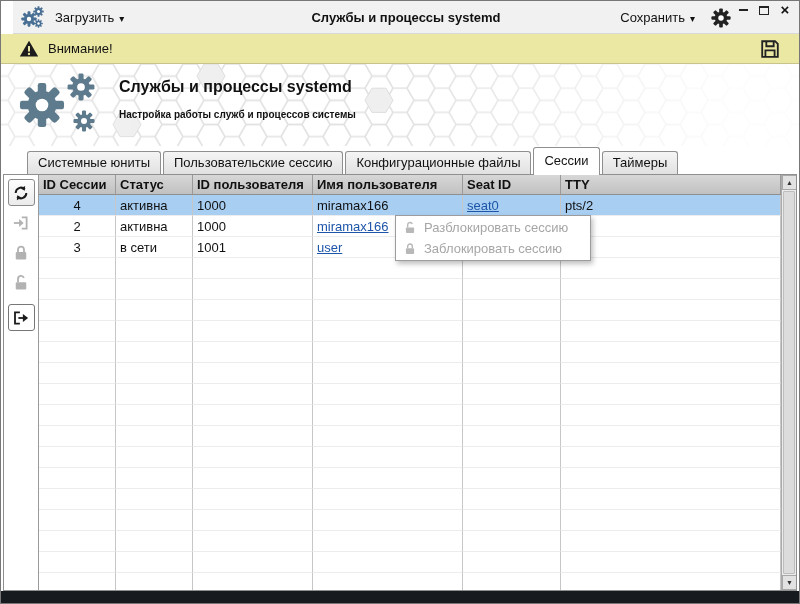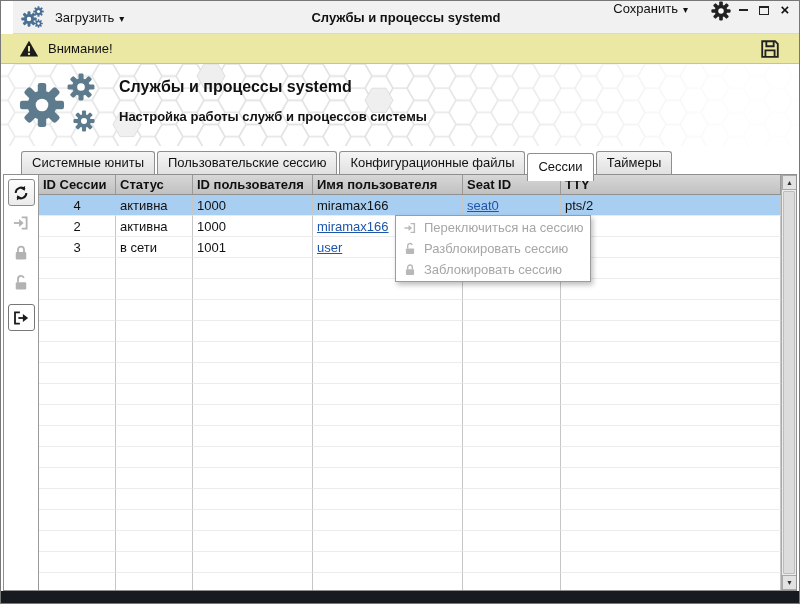--- a/index.html
+++ b/index.html
@@ -8,21 +8,21 @@
     --link:#1d55a9;
   }
   *{box-sizing:border-box;margin:0;padding:0;}
   body{font-family:"Liberation Sans","DejaVu Sans",sans-serif;font-size:13px;color:#111;background:#444;}
   .window{position:relative;width:800px;height:604px;background:#fff;border:1px solid #777;overflow:hidden;}
 
   
   .titlebar{position:absolute;top:0;left:12px;right:0;height:33px;background:#f1f1f1;border-bottom:1px solid #d8d8d8;}
   .tb-left{position:absolute;left:8px;top:0;height:33px;display:flex;align-items:center;gap:10px;}
   .tb-title{position:absolute;left:0;right:0;top:0;height:33px;display:flex;align-items:center;justify-content:center;font-weight:bold;pointer-events:none;}
-  .tb-right{position:absolute;right:68px;top:0;height:33px;display:flex;align-items:flex-start;gap:23px;}
+  .tb-right{position:absolute;right:68px;top:0;height:33px;display:flex;align-items:center;gap:16px;}
   .tb-menu{display:flex;align-items:center;gap:5px;background:none;border:none;font:inherit;color:#111;cursor:pointer;}
   .caret{font-size:10px;position:relative;top:1px;}
   .applogo{position:relative;width:24px;height:24px;color:#4a6f94;}
   .applogo svg{position:absolute;}
   .settings-btn{background:none;border:none;cursor:pointer;width:20px;height:20px;color:#222;}
   .win-controls{position:absolute;top:2px;right:8px;display:flex;gap:9px;align-items:center;height:14px;}
   .wc{display:flex;align-items:center;justify-content:center;width:12px;height:12px;cursor:pointer;}
   .wc-min i{display:block;width:9px;border-bottom:2px solid #222;}
   .wc-max i{display:block;width:10px;height:9px;border:1.5px solid #222;border-top-width:2.5px;}
   .wc-close{font-size:15px;font-weight:bold;line-height:12px;color:#111;}
@@ -37,26 +37,26 @@
   .banner{position:absolute;top:63px;left:0;right:0;height:82px;background:#fff;overflow:hidden;}
   .hexbg{position:absolute;top:0;left:0;}
   .hexfade{position:absolute;inset:0;background:linear-gradient(90deg,rgba(255,255,255,.35) 0%,rgba(255,255,255,0) 18%,rgba(255,255,255,0) 50%,rgba(255,255,255,.92) 92%);}
   .logo{position:absolute;left:16px;top:6px;width:96px;height:70px;color:#5d7b8d;}
   .logo svg{position:absolute;}
   .g-big{left:2px;top:12px;width:46px;height:46px;}
   .g-med{left:50px;top:3px;width:28px;height:28px;}
   .g-sml{left:56px;top:40px;width:22px;height:22px;}
   .banner-text{position:absolute;left:118px;top:14px;}
   .b-title{font-size:16px;font-weight:bold;}
-  .b-sub{font-size:13px;font-weight:bold;margin-top:13px;}
-
-  
-  .tabbar{position:absolute;top:145px;left:2px;right:2px;height:29px;display:flex;gap:2px;padding-left:18px;align-items:flex-start;z-index:4;}
+  .b-sub{font-size:10px;font-weight:bold;margin-top:13px;}
+
+  
+  .tabbar{position:absolute;top:145px;left:8px;right:2px;height:29px;display:flex;gap:2px;padding-left:18px;align-items:flex-start;z-index:4;}
   .tab{margin-top:5px;height:23px;padding:0 10px;line-height:22px;background:linear-gradient(#f5f5f5,#e1e1e1);border:1px solid #8f8f8f;border-bottom:none;border-radius:3px 3px 0 0;cursor:pointer;white-space:nowrap;}
-  .tab.active{margin-top:7px;height:28px;line-height:26px;background:#fff;z-index:5;position:relative;}
+  .tab.active{margin-top:1px;height:28px;line-height:26px;background:#fff;z-index:5;position:relative;}
 
   
   .panel{position:absolute;top:173px;left:2px;right:2px;bottom:12px;border:1px solid #8f8f8f;background:#fff;display:flex;z-index:3;}
   .tools{width:34px;display:flex;flex-direction:column;align-items:center;gap:3px;padding-top:4px;}
   .tool-btn{width:27px;height:27px;display:flex;align-items:center;justify-content:center;background:none;border:none;cursor:pointer;}
   .tool-btn svg{width:18px;height:18px;}
   .tool-btn.raised{border:1px solid #8a8a8a;border-radius:3px;background:linear-gradient(#fdfdfd,#ebebeb);}
   .tool-btn.pressed{border:1px solid #777;border-radius:3px;background:#fff;margin-top:5px;}
   .ic-on{color:#1a1a1a;}
   .ic-off{color:#b2b2b2;}
@@ -444,26 +444,20 @@
         <div class="sb-btn sb-down">▼</div>
       </div>
     </div>
   </div>
 
   <div class="bottom-strip"></div>
 
   <div class="context-menu">
     <div class="cm-item disabled">
       <svg>
-          <use href="#i-enter"></use>
-        </svg>
-      <span>Переключиться на сессию</span>
-    </div>
-    <div class="cm-item disabled">
-      <svg>
           <use href="#i-unlock"></use>
         </svg>
       <span>Разблокировать сессию</span>
     </div>
     <div class="cm-item disabled">
       <svg>
           <use href="#i-lock"></use>
         </svg>
       <span>Заблокировать сессию</span>
     </div>

